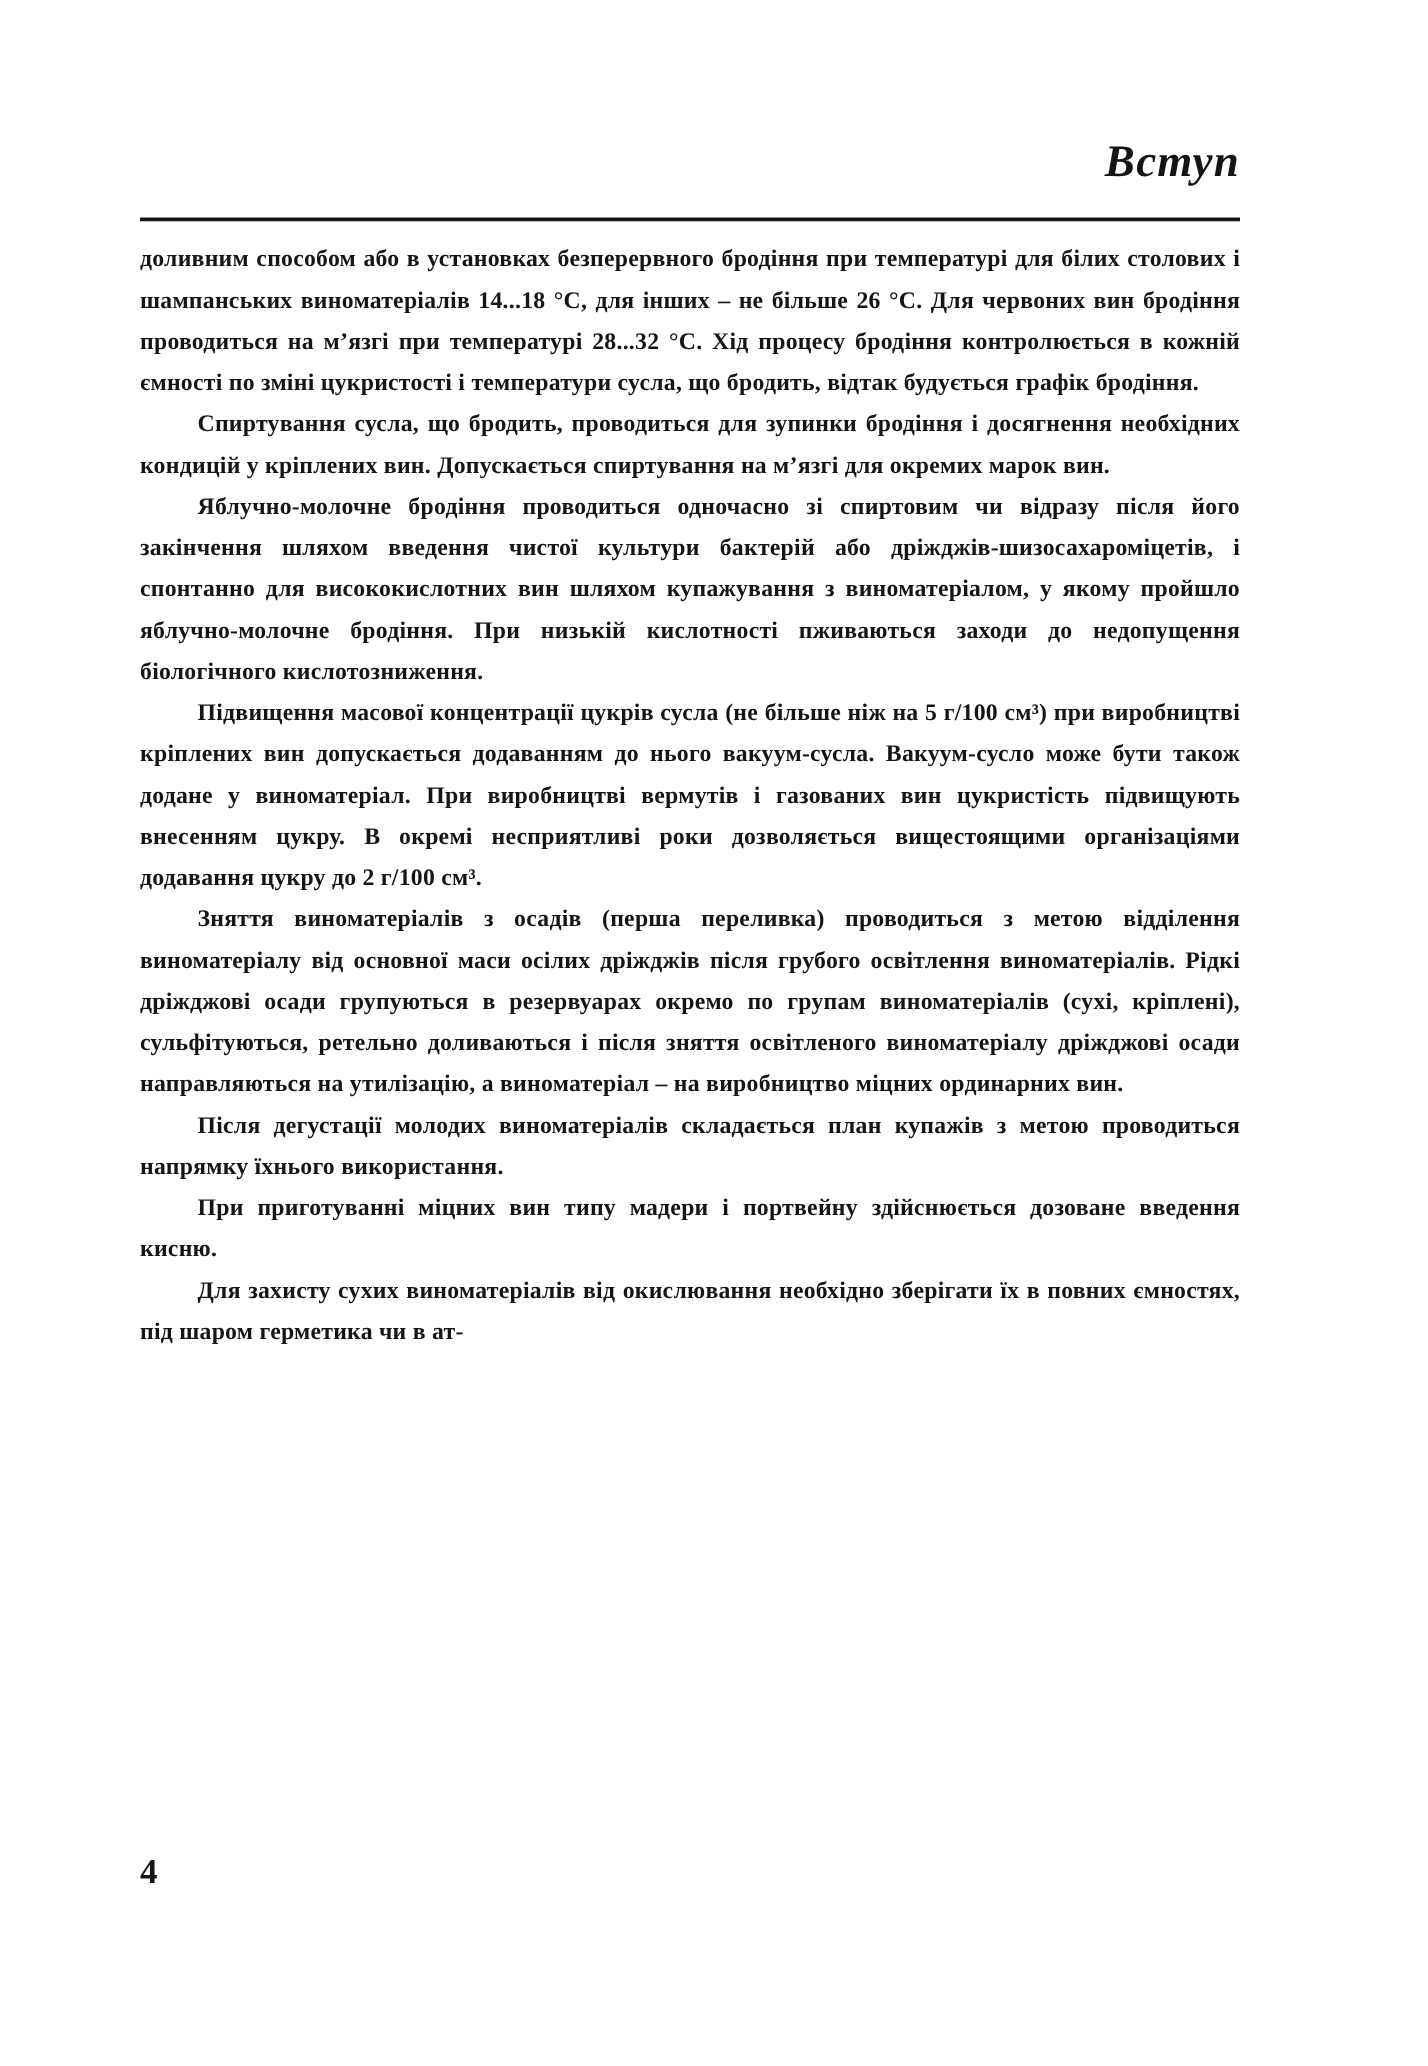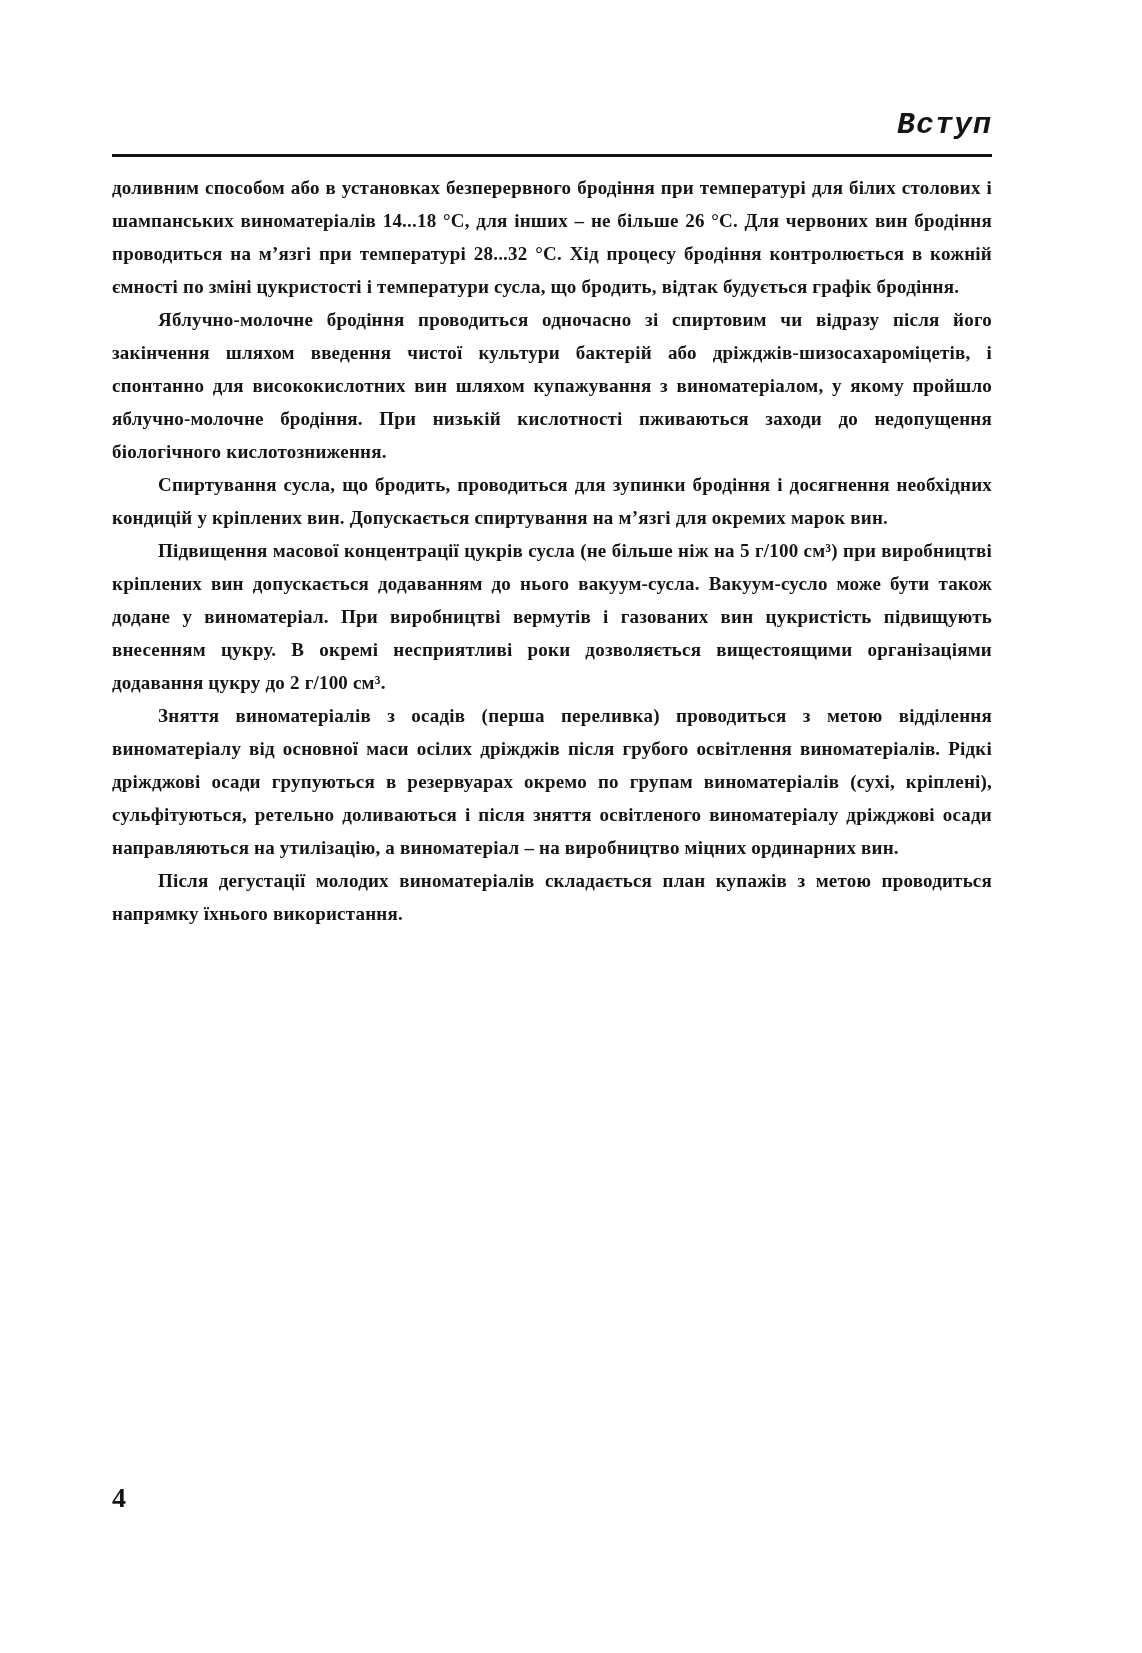--- a/index.html
+++ b/index.html
@@ -17,26 +17,25 @@
     overflow: hidden;
   }
   .content {
     position: absolute;
     left: 112px;
     right: 150px;
     top: 108px;
   }
   .page-header {
     text-align: right;
-    font-size: 30px;
+    font-size: 36px;
     font-weight: 700;
     font-style: italic;
     letter-spacing: 1px;
-    padding-bottom: 12px;
-    font-family: Liberation Mono, monospace;
+    padding-bottom: 24px;
   }
   .header-rule {
     height: 3px;
     background: #151515;
     margin-bottom: 14px;
   }
   .body-text p {
     margin: 0;
     text-align: justify;
     font-size: 19px;
@@ -59,21 +58,23 @@
 <body>
 
 <div class="page">
   <div class="content">
     <div class="page-header">
       <span class="header-title">Вступ</span>
     </div>
     <div class="header-rule"></div>
     <div class="body-text">
         <p class="">доливним способом або в установках безперервного бродіння при температурі для білих столових і шампанських виноматеріалів 14...18 °С, для інших – не більше 26 °С. Для червоних вин бродіння проводиться на м’язгі при температурі 28...32 °С. Хід процесу бродіння контролюється в кожній ємності по зміні цукристості і температури сусла, що бродить, відтак будується графік бродіння.</p>
+        <p class="indent">Спиртування сусла, що бродить, проводиться для зупинки бродіння і досягнення необхідних кондицій у кріплених вин. Допускається спиртування на м’язгі для окремих марок вин.</p>
         <p class="indent">Яблучно-молочне бродіння проводиться одночасно зі спиртовим чи відразу після його закінчення шляхом введення чистої культури бактерій або дріжджів-шизосахароміцетів, і спонтанно для висококислотних вин шляхом купажування з виноматеріалом, у якому пройшло яблучно-молочне бродіння. При низькій кислотності пживаються заходи до недопущення біологічного кислотозниження.</p>
-        <p class="indent">Спиртування сусла, що бродить, проводиться для зупинки бродіння і досягнення необхідних кондицій у кріплених вин. Допускається спиртування на м’язгі для окремих марок вин.</p>
         <p class="indent">Підвищення масової концентрації цукрів сусла (не більше ніж на 5 г/100 см³) при виробництві кріплених вин допускається додаванням до нього вакуум-сусла. Вакуум-сусло може бути також додане у виноматеріал. При виробництві вермутів і газованих вин цукристість підвищують внесенням цукру. В окремі несприятливі роки дозволяється вищестоящими організаціями додавання цукру до 2 г/100 см³.</p>
         <p class="indent">Зняття виноматеріалів з осадів (перша переливка) проводиться з метою відділення виноматеріалу від основної маси осілих дріжджів після грубого освітлення виноматеріалів. Рідкі дріжджові осади групуються в резервуарах окремо по групам виноматеріалів (сухі, кріплені), сульфітуються, ретельно доливаються і після зняття освітленого виноматеріалу дріжджові осади направляються на утилізацію, а виноматеріал – на виробництво міцних ординарних вин.</p>
         <p class="indent">Після дегустації молодих виноматеріалів складається план купажів з метою проводиться напрямку їхнього використання.</p>
+        <p class="indent">При приготуванні міцних вин типу мадери і портвейну здійснюється дозоване введення кисню.</p>
+        <p class="indent">Для захисту сухих виноматеріалів від окислювання необхідно зберігати їх в повних ємностях, під шаром герметика чи в ат-</p>
       </div>
   </div>
   <span class="page-number">4</span>
 </div>
 
 </body></html>

